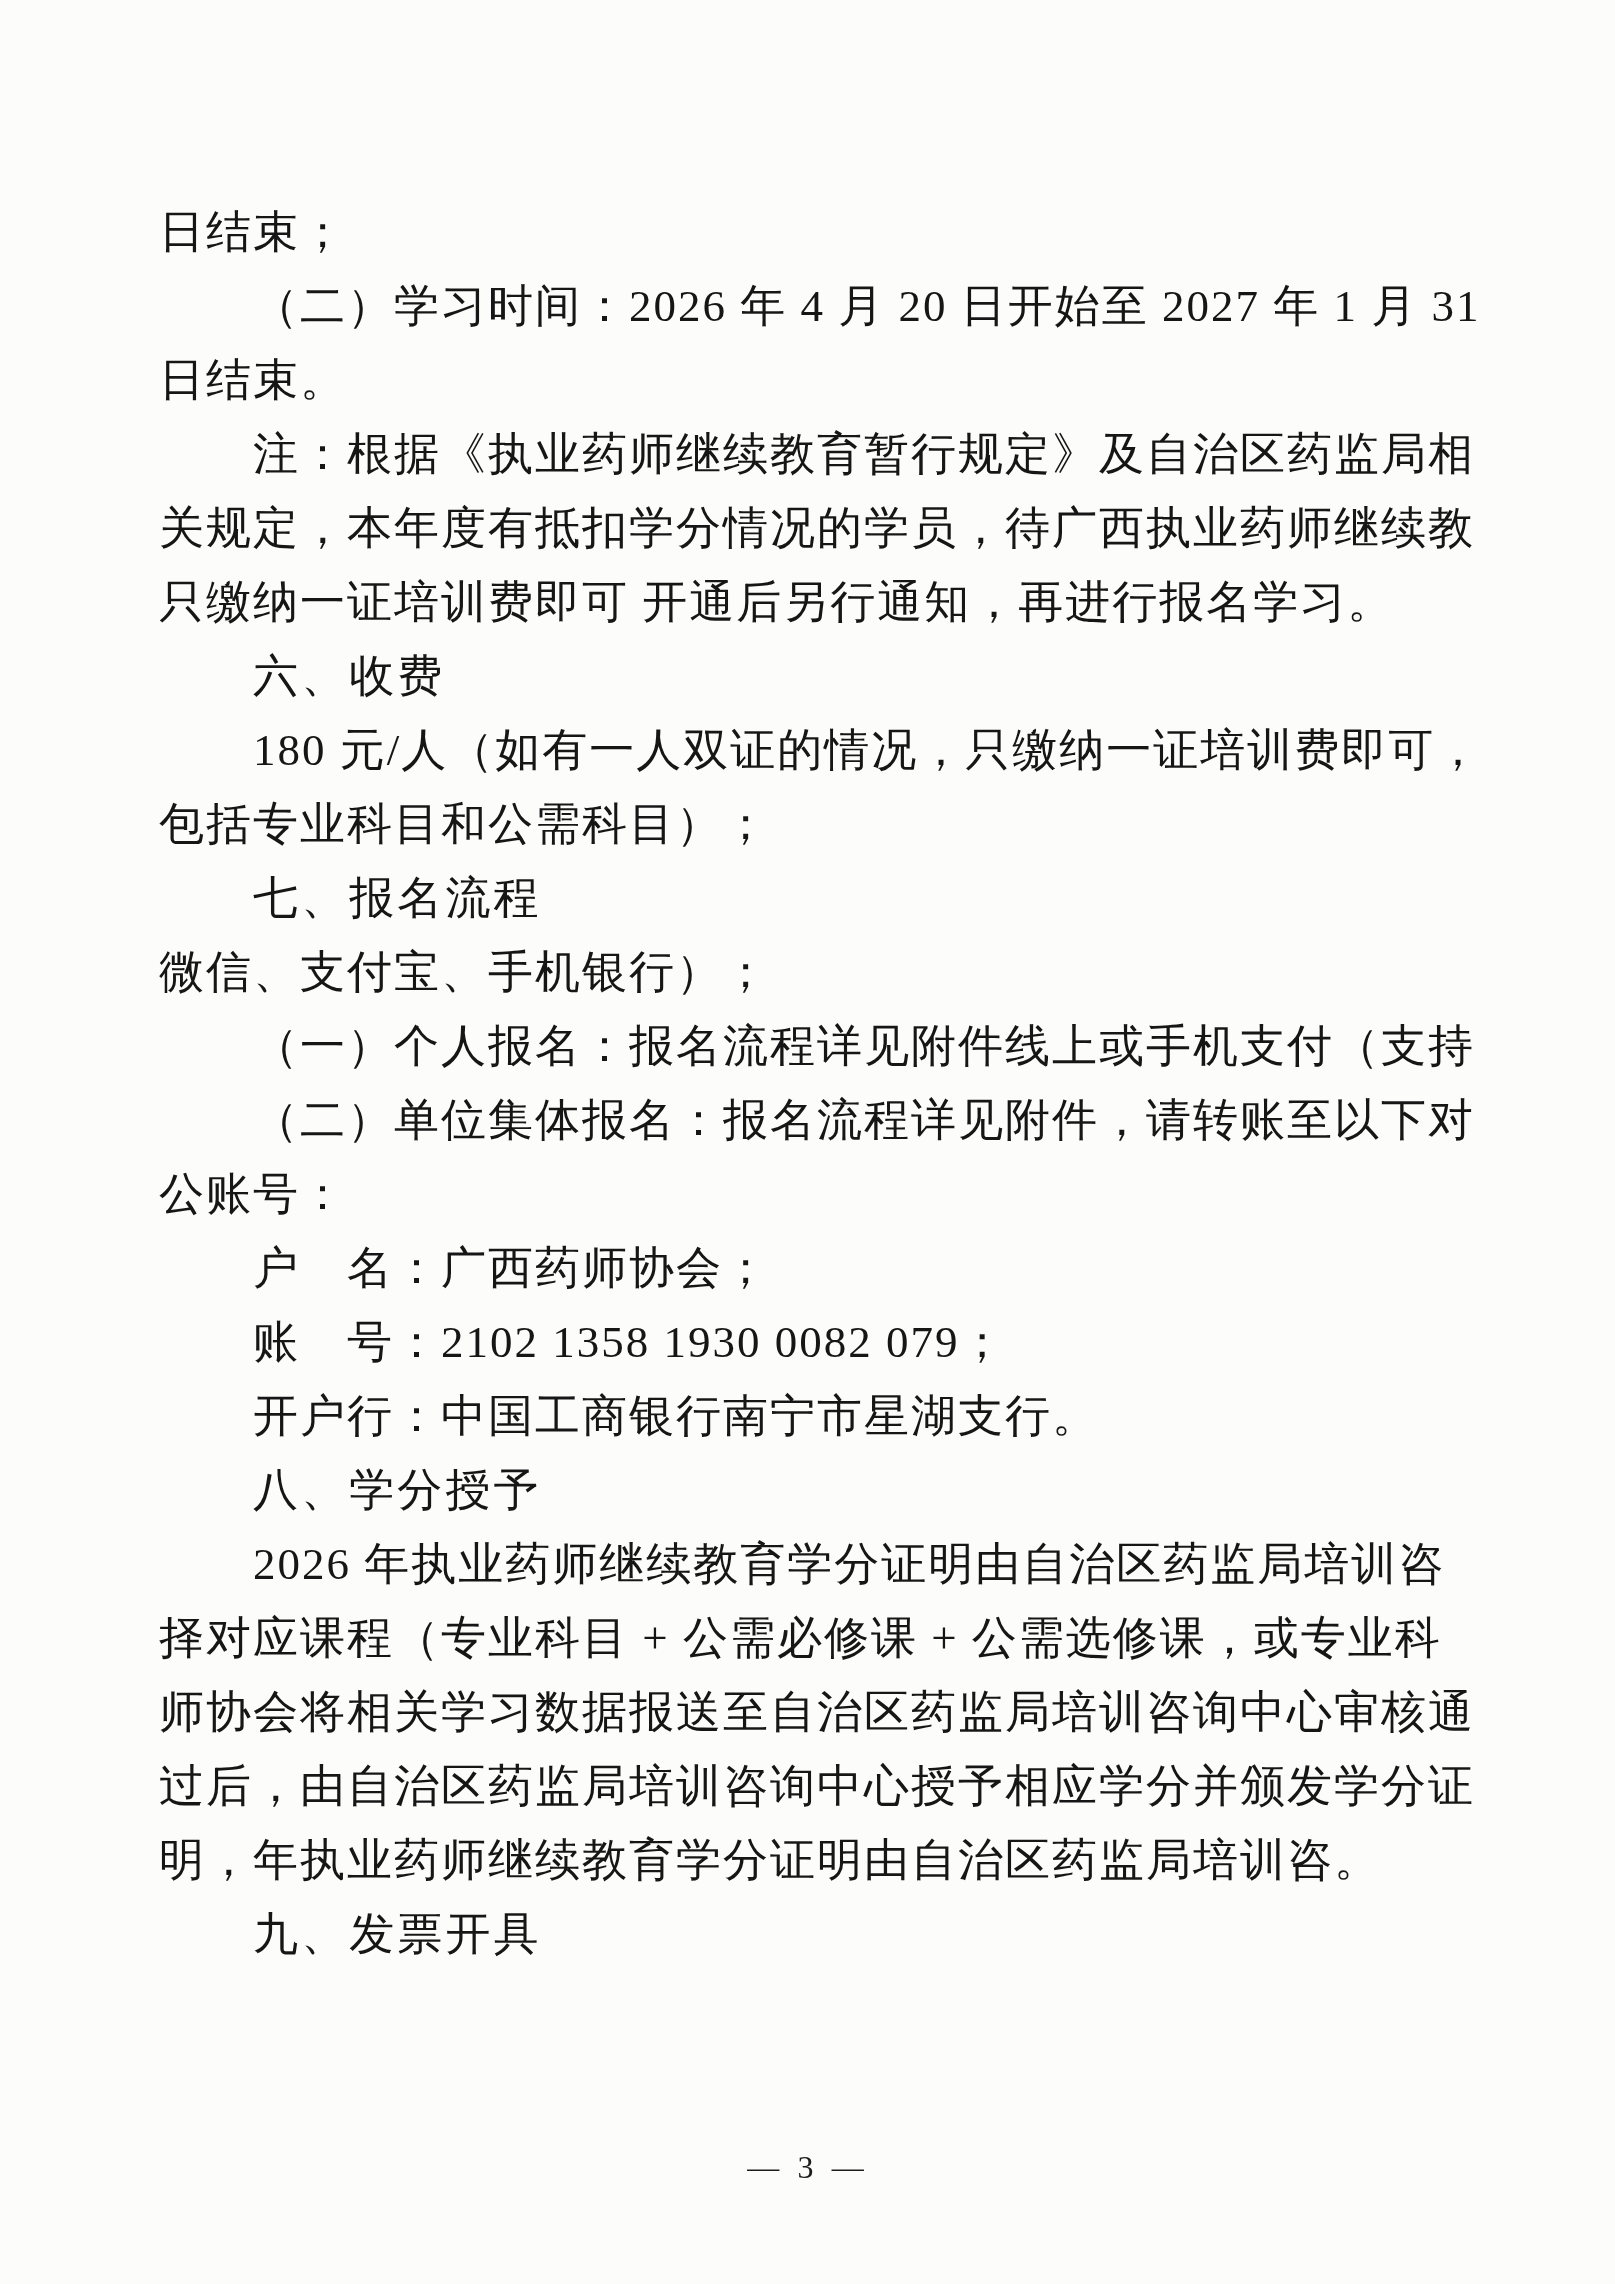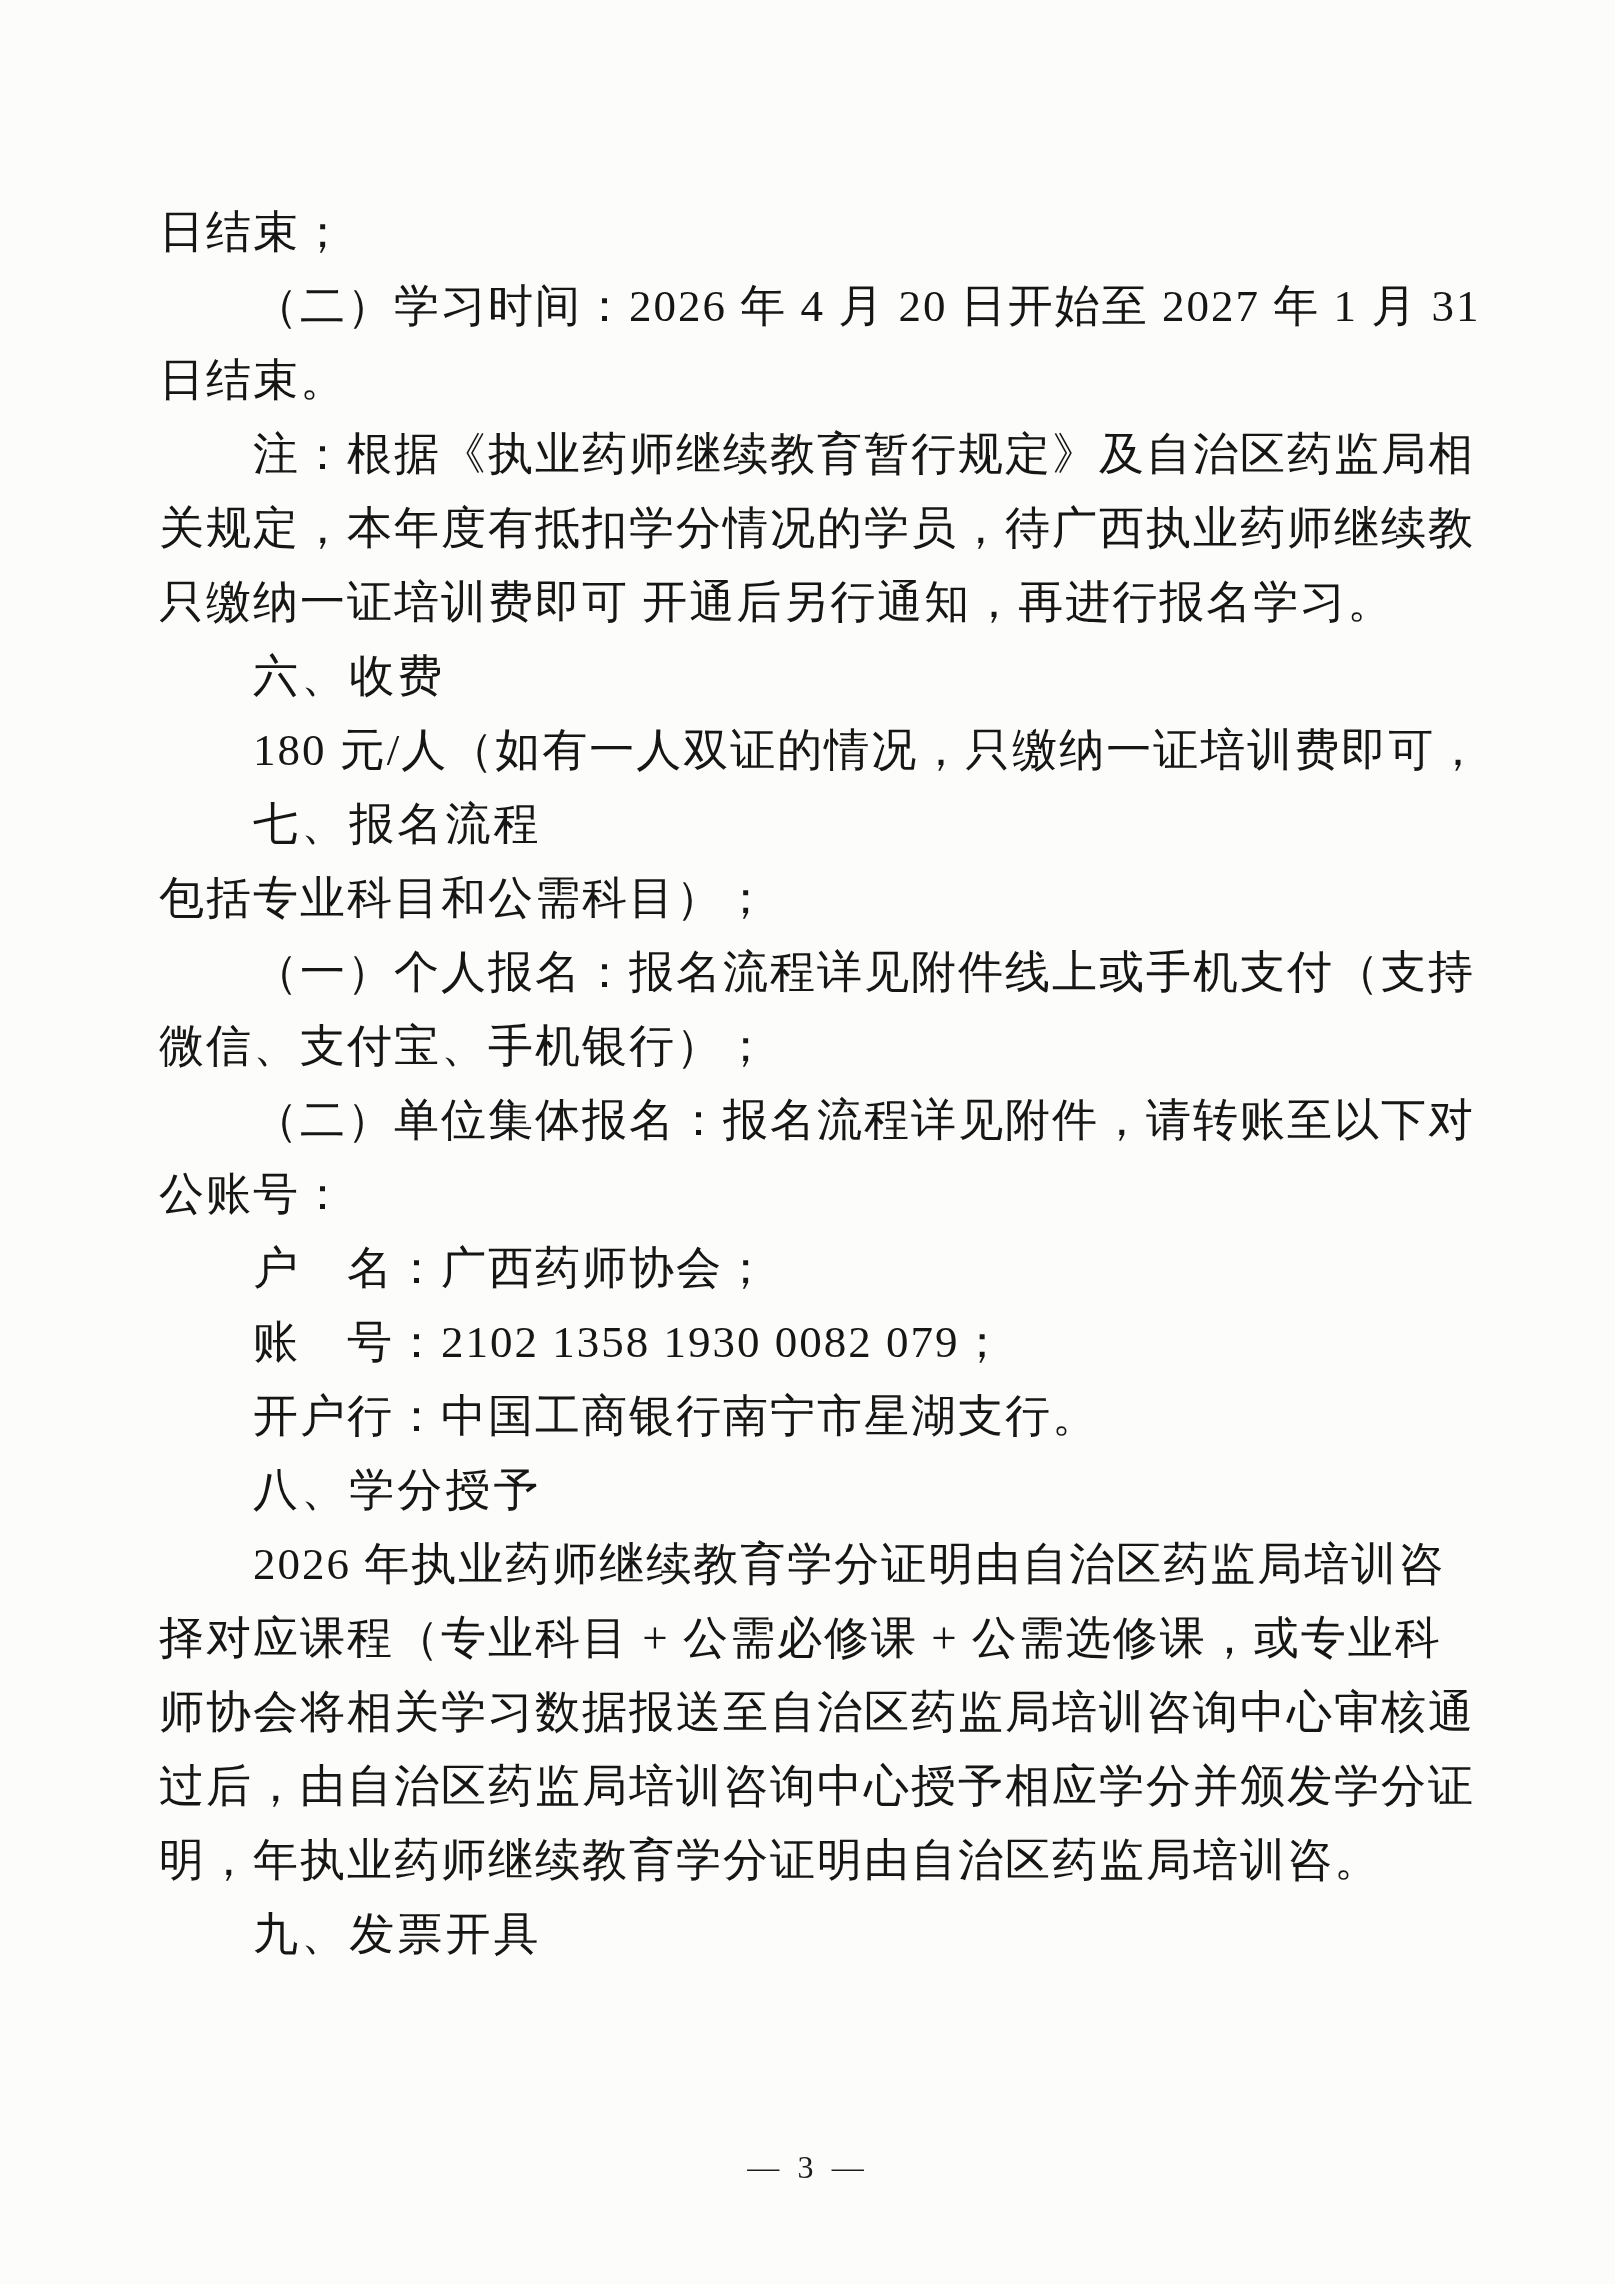--- a/index.html
+++ b/index.html
@@ -60,24 +60,24 @@
 <div class="page">
   <div class="content">
     <div class="line">日结束；</div>
     <div class="line indent">（二）学习时间：2026 年 4 月 20 日开始至 2027 年 1 月 31</div>
     <div class="line">日结束。</div>
     <div class="line indent">注：根据《执业药师继续教育暂行规定》及自治区药监局相</div>
     <div class="line">关规定，本年度有抵扣学分情况的学员，待广西执业药师继续教</div>
     <div class="line">只缴纳一证培训费即可 开通后另行通知，再进行报名学习。</div>
     <div class="line indent heading">六、收费</div>
     <div class="line indent">180 元/人（如有一人双证的情况，只缴纳一证培训费即可，</div>
+    <div class="line">包括专业科目和公需科目）；</div>
     <div class="line indent heading">七、报名流程</div>
-    <div class="line">包括专业科目和公需科目）；</div>
+    <div class="line">微信、支付宝、手机银行）；</div>
     <div class="line indent">（一）个人报名：报名流程详见附件线上或手机支付（支持</div>
-    <div class="line">微信、支付宝、手机银行）；</div>
     <div class="line indent">（二）单位集体报名：报名流程详见附件，请转账至以下对</div>
     <div class="line">公账号：</div>
     <div class="line indent">户　名：广西药师协会；</div>
     <div class="line indent">账　号：2102 1358 1930 0082 079；</div>
     <div class="line indent">开户行：中国工商银行南宁市星湖支行。</div>
     <div class="line indent heading">八、学分授予</div>
     <div class="line indent">2026 年执业药师继续教育学分证明由自治区药监局培训咨</div>
     <div class="line">择对应课程（专业科目 + 公需必修课 + 公需选修课，或专业科</div>
     <div class="line">师协会将相关学习数据报送至自治区药监局培训咨询中心审核通</div>
     <div class="line">过后，由自治区药监局培训咨询中心授予相应学分并颁发学分证</div>

